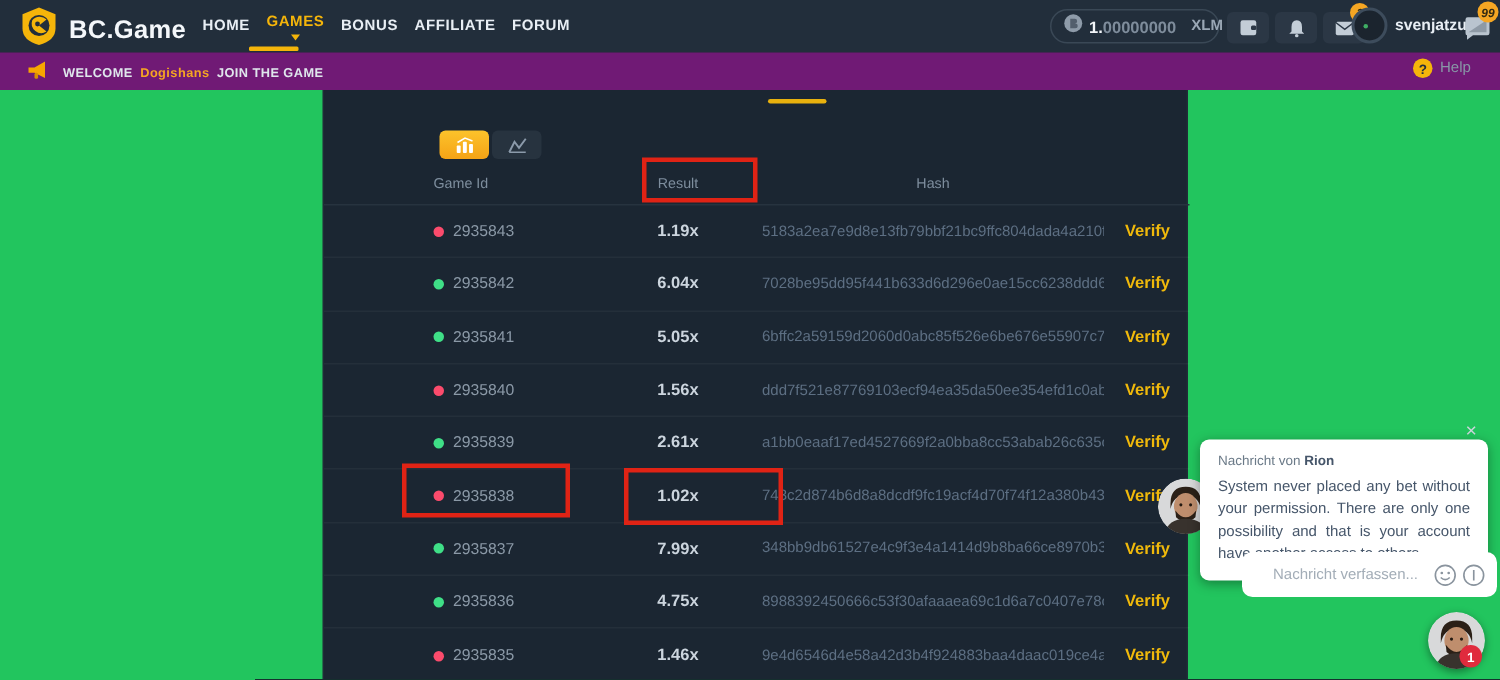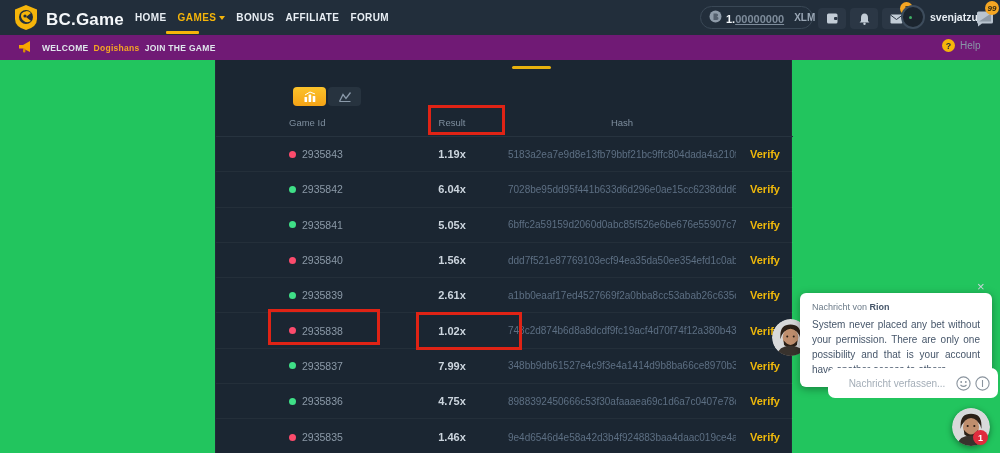--- a/index.html
+++ b/index.html
@@ -6,28 +6,28 @@
   html,body { background:#10161e; }
   body { font-family:"Liberation Sans", sans-serif; }
   #screen{ position:relative; width:1000px; height:453px; overflow:hidden; background:#1e2935; }
 
   
   .header{ position:absolute; left:0; top:0; width:1000px; height:35px; background:#222e3b; }
   .logo{ position:absolute; left:13px; top:4px; display:flex; align-items:center; gap:7px; cursor:pointer; }
   .logo-text{ color:#f4f7fa; font-size:17px; font-weight:bold; letter-spacing:.2px; }
   .nav{ position:absolute; left:135px; top:0; height:35px; display:flex; align-items:center; gap:11px; }
   .nav-item{ color:#e8eef4; font-size:10px; font-weight:bold; letter-spacing:.4px; cursor:pointer; display:flex; align-items:center; gap:3px; }
-  .nav-item.active{ color:#f5b50a; }
+  .nav-item.active{ color:#f5b50a;flex-direction:column; }
   .caret{ width:0; height:0; border-left:3.5px solid transparent; border-right:3.5px solid transparent; border-top:4px solid #f5b50a; display:inline-block; }
   .caret.gray{ border-top-color:#8b99a8; }
   .nav-underline{ position:absolute; left:166px; top:31px; width:33px; height:3px; background:#f5b50a; border-radius:1px; }
 
   .balance-pill{ position:absolute; left:700px; top:6px; width:113px; height:23px; border:1px solid #3a4856; border-radius:13px; display:flex; align-items:center; padding:0 8px; gap:4px; cursor:pointer; }
   .bal-whole{ color:#f2f5f8; font-size:11px; font-weight:bold; }
-  .bal-dec{ color:#7e8c9b; font-size:11px; font-weight:bold;text-decoration:underline; }
+  .bal-dec{ color:#7e8c9b; font-size:11px; font-weight:bold; }
   .bal-cur{ color:#9aa7b5; font-size:10px; font-weight:bold; margin-left:6px; }
   .icon-btn{ position:absolute; top:8px; width:28px; height:21px; background:#2b3745; border-radius:4px; display:flex; align-items:center; justify-content:center; cursor:pointer; }
   .badge{ position:absolute; background:#f5a623; color:#332a12; font-size:8px; font-weight:bold; border-radius:50%; width:13px; height:13px; display:flex; align-items:center; justify-content:center;font-style:italic; }
   .user-group{ position:absolute; left:901px; top:5px; display:flex; align-items:center; gap:5px; cursor:pointer; }
   .user-avatar{ width:24px; height:24px; border-radius:50%; background:#1b242e; border:2px solid #3d4c5c; position:relative; }
   .user-avatar::after{ content:""; position:absolute; left:6px; top:9px; width:3px; height:3px; border-radius:50%; background:#3fae64; }
   .username{ color:#e8eef4; font-size:10.5px; font-weight:bold; }
 
   
   .welcome-bar{ position:absolute; left:0; top:35px; width:1000px; height:25px; background:#701a75; display:flex; align-items:center; }

